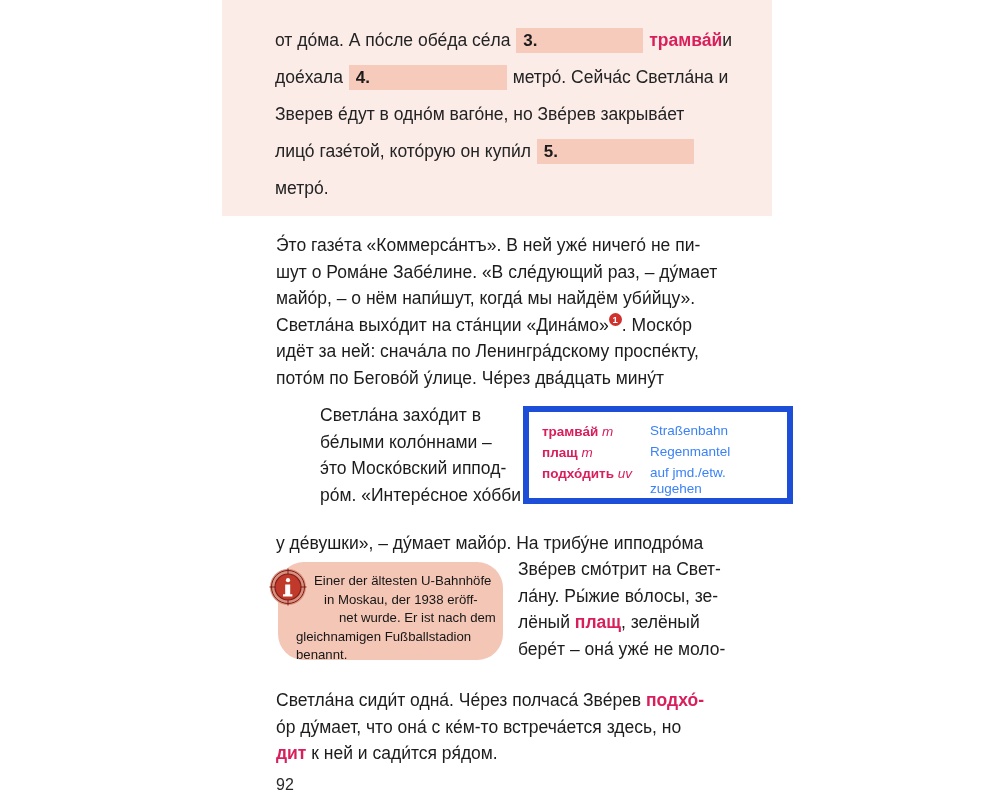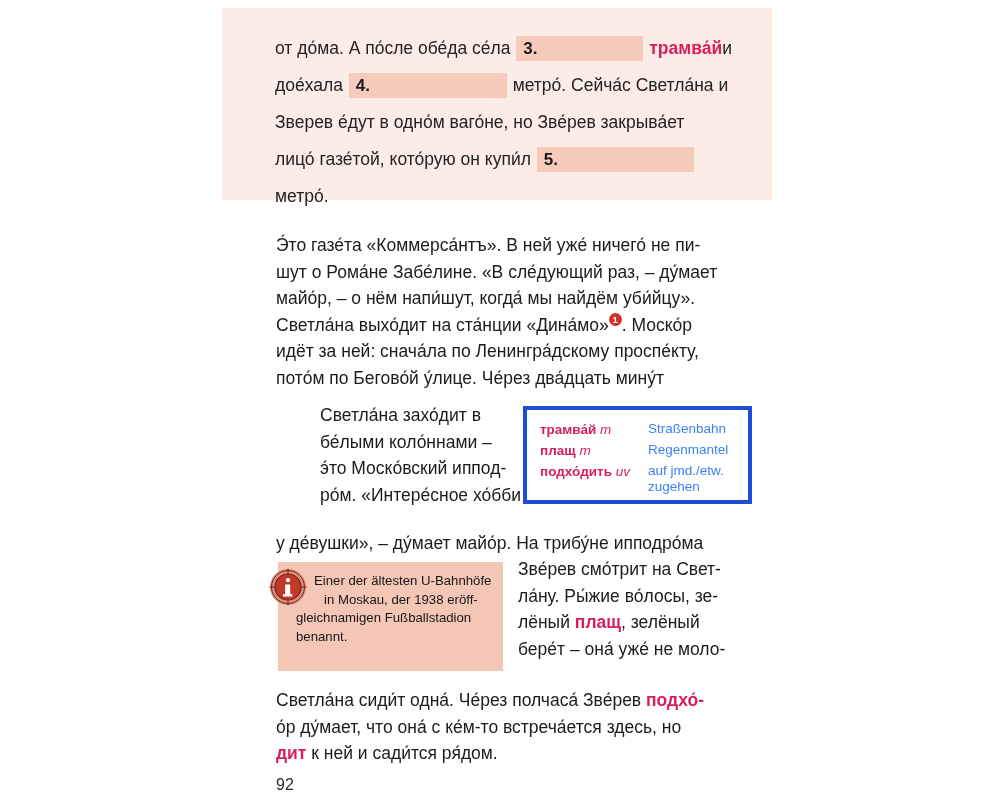--- a/index.html
+++ b/index.html
@@ -18,23 +18,23 @@
 
   .page {
     position: absolute;
     inset: 0;
   }
 
   
   .exercise-panel {
     position: absolute;
     left: 222px;
-    top: 8px;
+    top: 0px;
     width: 550px;
-    height: 192px;
+    height: 216px;
     background: #fcece8;
     box-sizing: border-box;
   }
   .exercise-lines {
     position: absolute;
     left: 53px;
     top: 22px;
     width: 475px;
     font-size: 17.5px;
     line-height: 37px;
@@ -101,24 +101,24 @@
     left: 276px;
     top: 687px;
     width: 484px;
   }
 
   
   .vocab-box {
     position: absolute;
     left: 523px;
     top: 406px;
-    width: 229px;
+    width: 270px;
     height: 98px;
     background: #ffffff;
-    border: 4px solid #1d4ed8;
+    border: 6px solid #1d4ed8;
     box-sizing: border-box;
     padding: 11px 0 0 13px;
   }
   .vocab-row {
     display: flex;
     align-items: flex-start;
     margin-bottom: 3px;
   }
   .vocab-term {
     width: 108px;
@@ -138,23 +138,24 @@
     line-height: 16px;
     color: #3b82f6;
   }
 
   
   .footnote-box {
     position: absolute;
     left: 278px;
     top: 562px;
     width: 225px;
-    height: 109px;
+    height: 98px;
     background: #f3c6b6;
     box-sizing: border-box;
+    border-radius: 26px;
   }
   .footnote-text {
     position: absolute;
     left: 36px;
     top: 10px;
     width: 180px;
     font-size: 13.2px;
     line-height: 18.5px;
     color: #161616;
   }
@@ -273,20 +274,21 @@
   </div>
 
   <div class="para p2-wide">
     <span class="ln">у де́вушки», – ду́мает майо́р. На трибу́не ипподро́ма</span>
   </div>
 
   <div class="footnote-box">
     <div class="footnote-text">
       <span class="fl">Einer der ältesten U-Bahnhöfe</span>
       <span class="fl ind1">in Moskau, der 1938 eröff-</span>
+      <span class="fl ind2">net wurde. Er ist nach dem</span>
       <span class="fl" style="margin-left:-18px">gleichnamigen Fußballstadion</span>
       <span class="fl" style="margin-left:-18px">benannt.</span>
     </div>
   </div>
 
   <svg class="info-icon" viewBox="0 0 40 40">
     <circle cx="20" cy="20" r="18" fill="#d9907f"></circle>
     <circle cx="20" cy="20" r="16.5" fill="none" stroke="#7d1e17" stroke-width="1"></circle>
     <line x1="20" y1="1.5" x2="20" y2="38.5" stroke="#7d1e17" stroke-width="1"></line>
     <line x1="1.5" y1="20" x2="38.5" y2="20" stroke="#7d1e17" stroke-width="1"></line>

